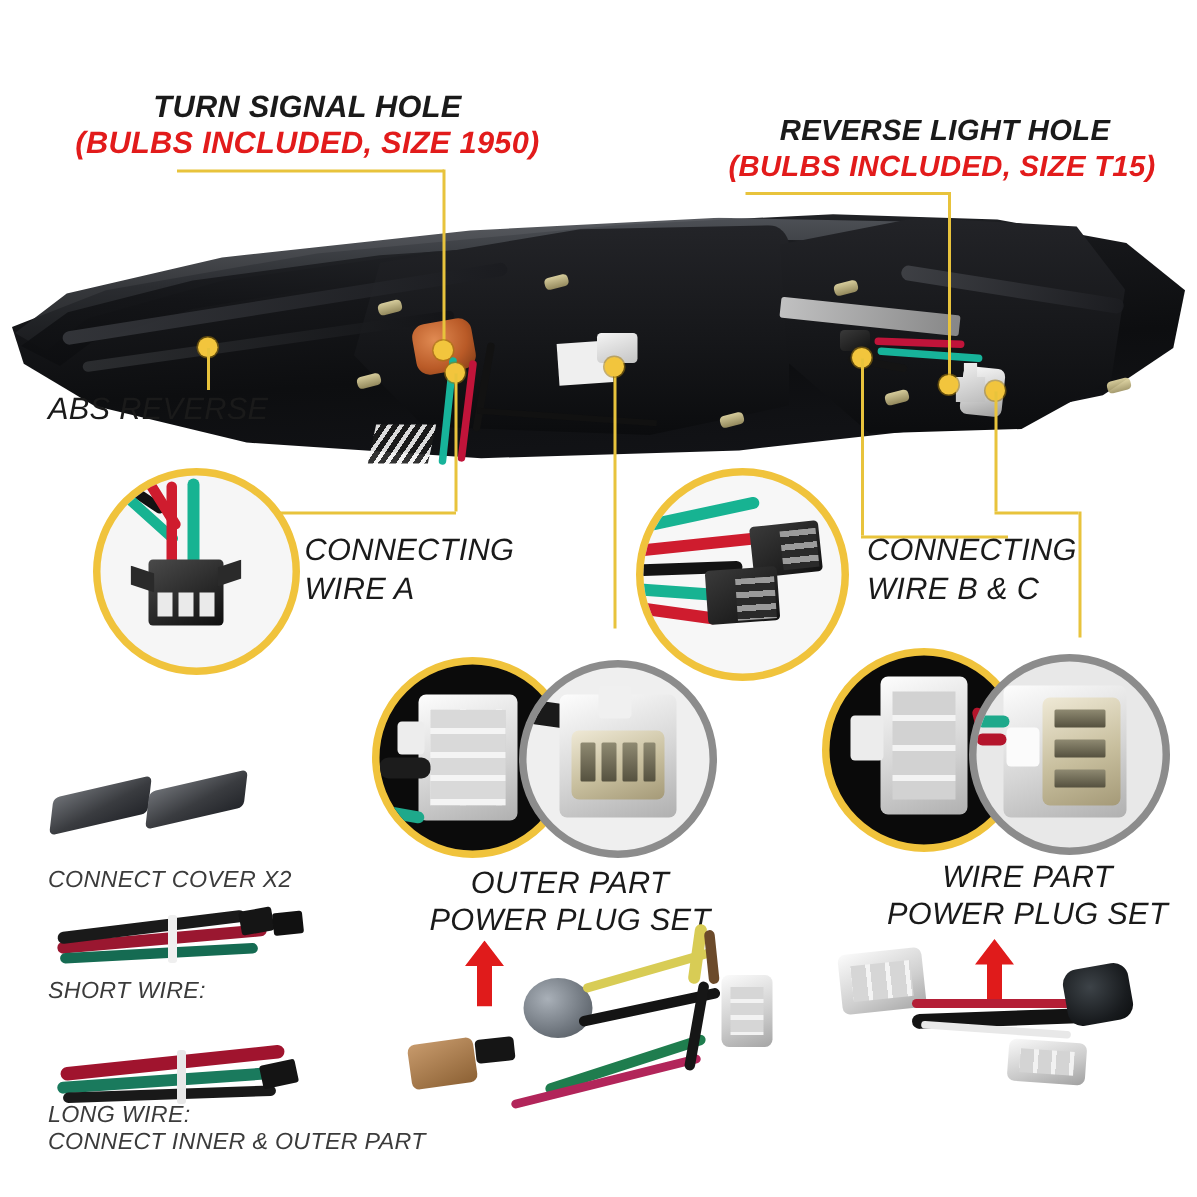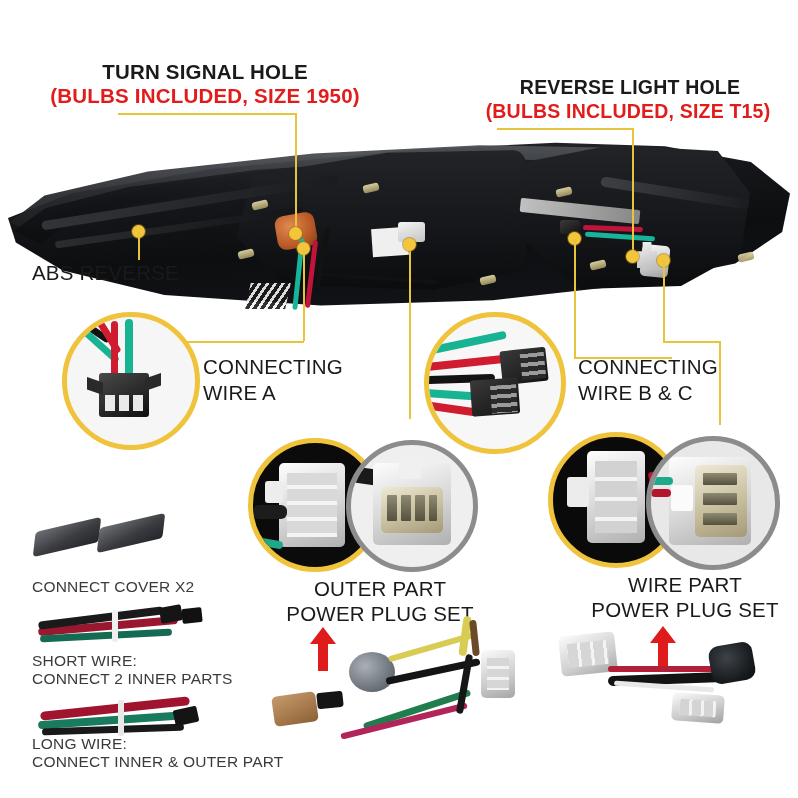--- a/index.html
+++ b/index.html
@@ -4,21 +4,21 @@
 <style>
   html,body{margin:0;padding:0;}
   body{
     width:798px;height:798px;
     background:#ffffff;
     font-family:"Liberation Sans", sans-serif;
     position:relative;
     overflow:hidden;
     -webkit-font-smoothing:antialiased;
   }
-  .stage{position:absolute;inset:0;}
+  .stage{position:absolute;inset:0;font-style:italic;}
   .abs{position:absolute;}
 
   
   .lbl{
     position:absolute;
     color:#1a1a1a;
     font-weight:700;
     letter-spacing:.2px;
     line-height:1.18;
     white-space:pre;
@@ -311,21 +311,20 @@
 
   <div class="coil" style="left:34px;top:608px;width:170px;height:42px;">
     <div class="abs" style="left:4px;top:14px;width:140px;height:8px;background:#9a1730;border-radius:6px;transform:rotate(-5deg);"></div>
     <div class="abs" style="left:6px;top:24px;width:132px;height:7px;background:#156b52;border-radius:6px;transform:rotate(-3deg);"></div>
     <div class="abs" style="left:4px;top:6px;width:126px;height:8px;background:#1a1a1a;border-radius:6px;transform:rotate(-7deg);"></div>
     <div class="abs" style="left:78px;top:2px;width:6px;height:32px;background:#efefef;border-radius:2px;"></div>
     <div class="abs" style="left:126px;top:-2px;width:22px;height:16px;background:#151515;border-radius:2px;transform:rotate(-10deg);"></div>
     <div class="abs" style="left:148px;top:0px;width:20px;height:15px;background:#111;border-radius:2px;transform:rotate(-6deg);"></div>
   </div>
   <div class="lbl left" style="left:32px;top:652px;font-size:15.5px;font-weight:400;color:#3b3b3b;">SHORT WIRE:</div>
-  <div class="lbl left" style="left:32px;top:670px;font-size:15.5px;font-weight:400;color:#3b3b3b;">CONNECT 2 INNER PARTS</div>
 
   <div class="coil" style="left:34px;top:692px;width:180px;height:50px;">
     <div class="abs" style="left:4px;top:24px;width:154px;height:8px;background:#1a7a5d;border-radius:6px;transform:rotate(-4deg);"></div>
     <div class="abs" style="left:6px;top:12px;width:150px;height:9px;background:#a0142e;border-radius:6px;transform:rotate(-6deg);"></div>
     <div class="abs" style="left:8px;top:34px;width:142px;height:7px;background:#191919;border-radius:6px;transform:rotate(-2deg);"></div>
     <div class="abs" style="left:84px;top:8px;width:6px;height:36px;background:#e8e8e8;border-radius:2px;"></div>
     <div class="abs" style="left:140px;top:16px;width:24px;height:16px;background:#141414;border-radius:2px;transform:rotate(-12deg);"></div>
   </div>
   <div class="lbl left" style="left:32px;top:735px;font-size:15.5px;font-weight:400;color:#3b3b3b;">LONG WIRE:</div>
   <div class="lbl left" style="left:32px;top:753px;font-size:15.5px;font-weight:400;color:#3b3b3b;">CONNECT INNER &amp; OUTER PART</div>

